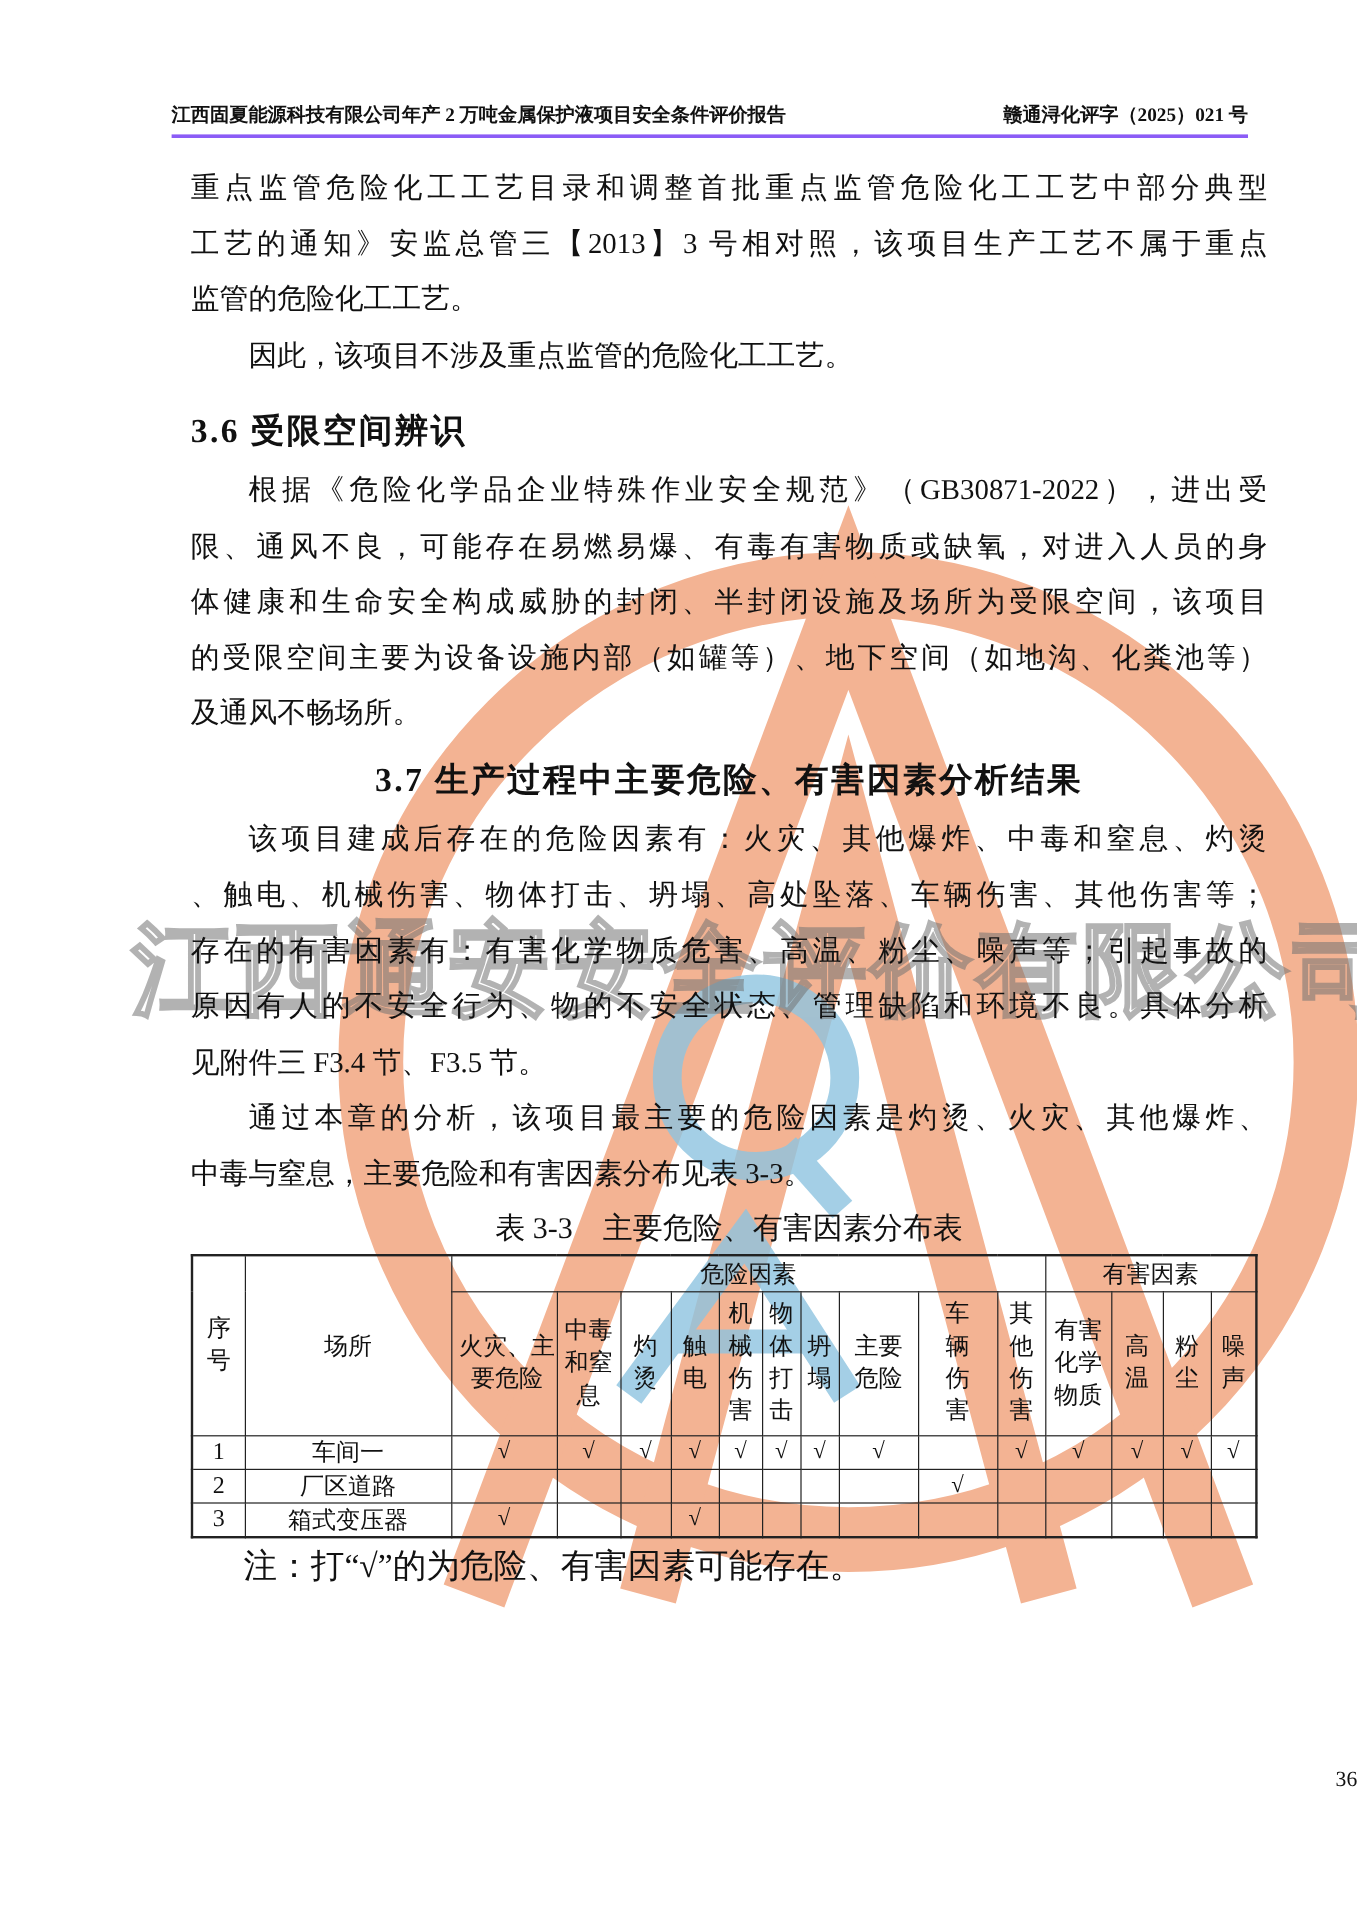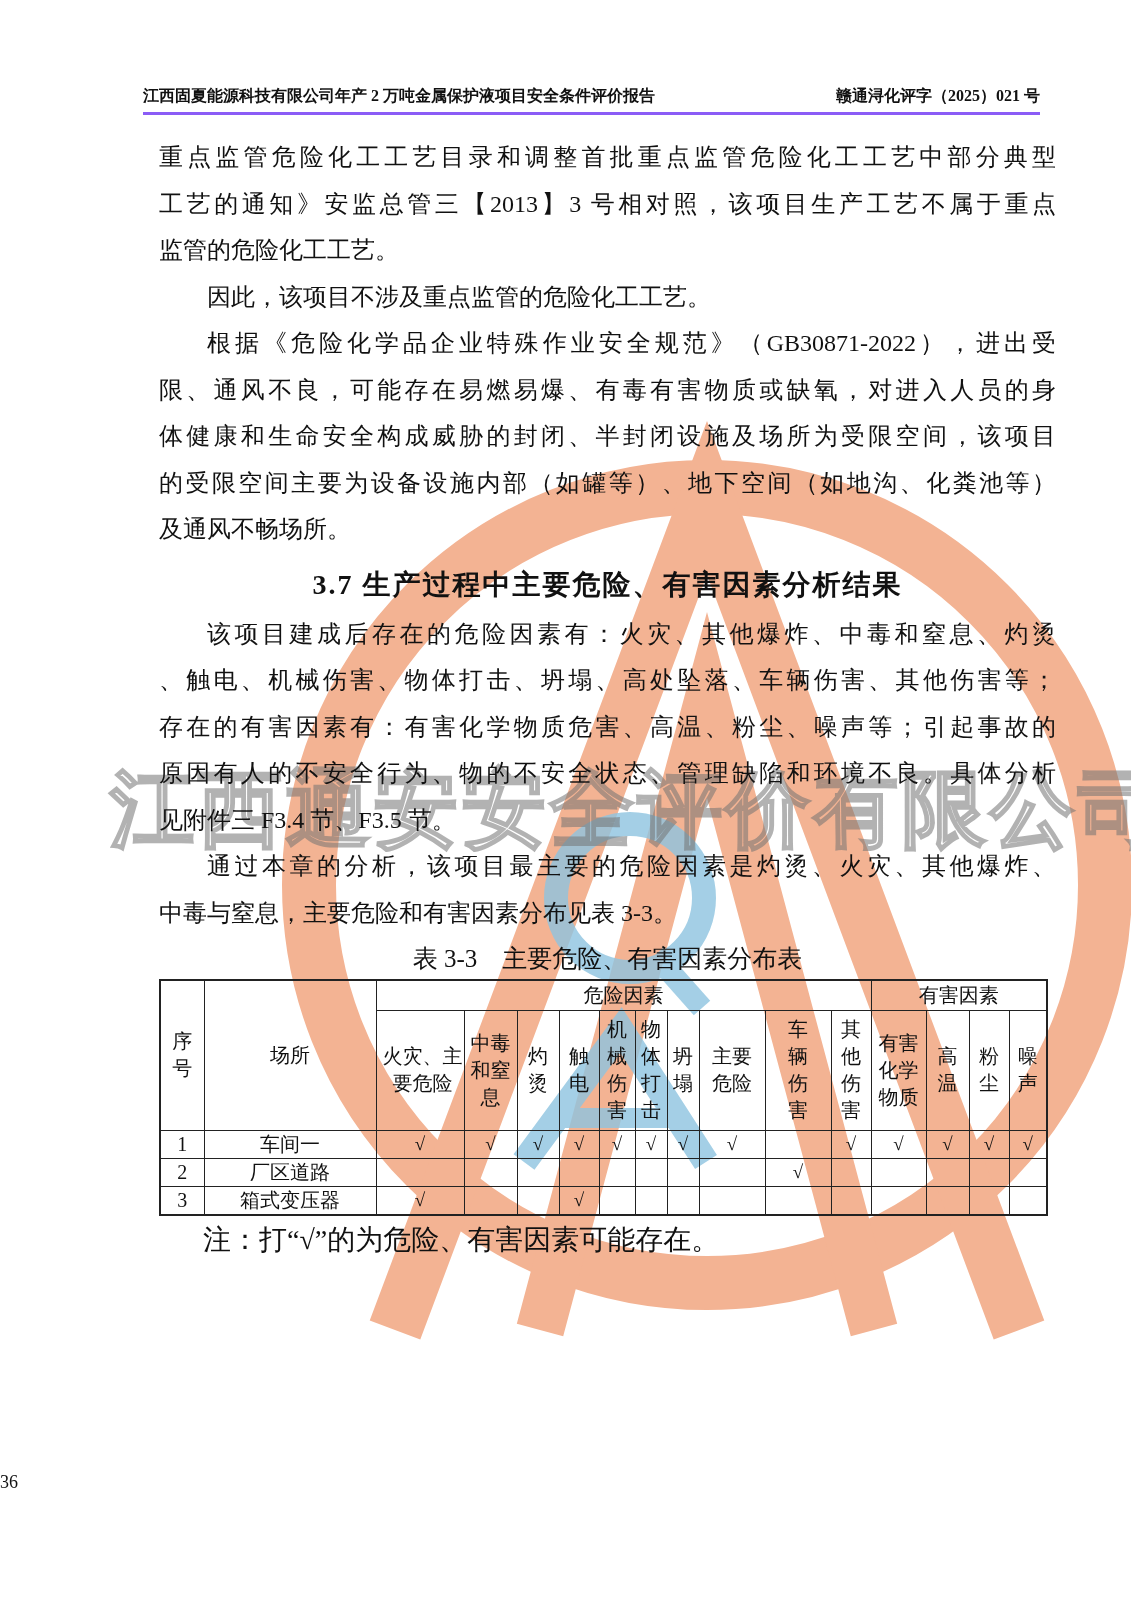--- a/index.html
+++ b/index.html
@@ -53,21 +53,21 @@
   tr.data-row{height:27px;}
   .thx{display:inline-block;line-height:1.35;}
   .w1{width:1.15em;}
   .w2{width:2.35em;}
   .w4{width:4.6em;}
   td.chk{font-size:19px;}
   .note{margin-left:44px;margin-top:9px;font-size:28px;line-height:30px;}
   
   .pagenum{
     position:absolute;left:0;top:1472px;width:1131px;z-index:1;
-    text-align:left;font-size:18px;
+    text-align:right;font-size:18px;
   }
 </style>
 </head>
 <body>
 
 <div class="page">
 
   <svg class="wm-svg" viewBox="0 0 1131 1600" xmlns="http://www.w3.org/2000/svg">
     <g stroke="#f3b393" fill="none">
       <circle cx="707" cy="885" r="398" stroke-width="54"></circle>
@@ -92,20 +92,21 @@
   <div class="content">
 
     <div>
       <div class="line">重点监管危险化工工艺目录和调整首批重点监管危险化工工艺中部分典型</div>
       <div class="line">工艺的通知》安监总管三【2013】3 号相对照，该项目生产工艺不属于重点</div>
       <div class="line last">监管的危险化工工艺。</div>
     </div>
 
     <div class="line last ind">因此，该项目不涉及重点监管的危险化工工艺。</div>
 
+    <div class="h-sec h36">3.6 受限空间辨识</div>
 
     <div>
       <div class="line ind">根据《危险化学品企业特殊作业安全规范》（GB30871-2022），进出受</div>
       <div class="line">限、通风不良，可能存在易燃易爆、有毒有害物质或缺氧，对进入人员的身</div>
       <div class="line">体健康和生命安全构成威胁的封闭、半封闭设施及场所为受限空间，该项目</div>
       <div class="line">的受限空间主要为设备设施内部（如罐等）、地下空间（如地沟、化粪池等）</div>
       <div class="line last">及通风不畅场所。</div>
     </div>
 
     <div class="h-sec h37">3.7 生产过程中主要危险、有害因素分析结果</div>

